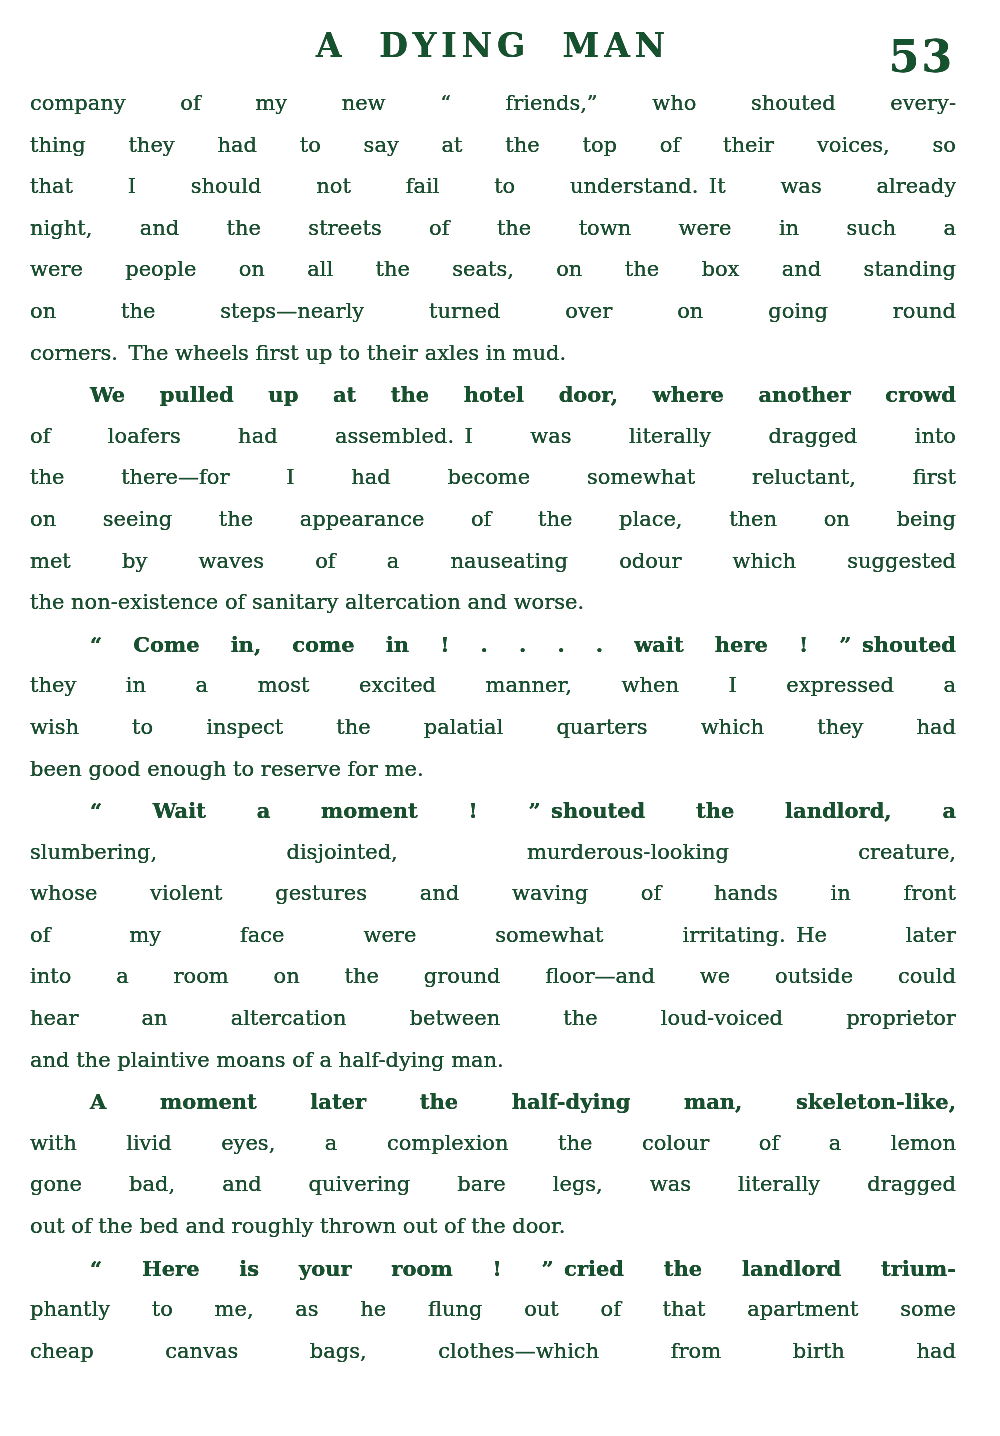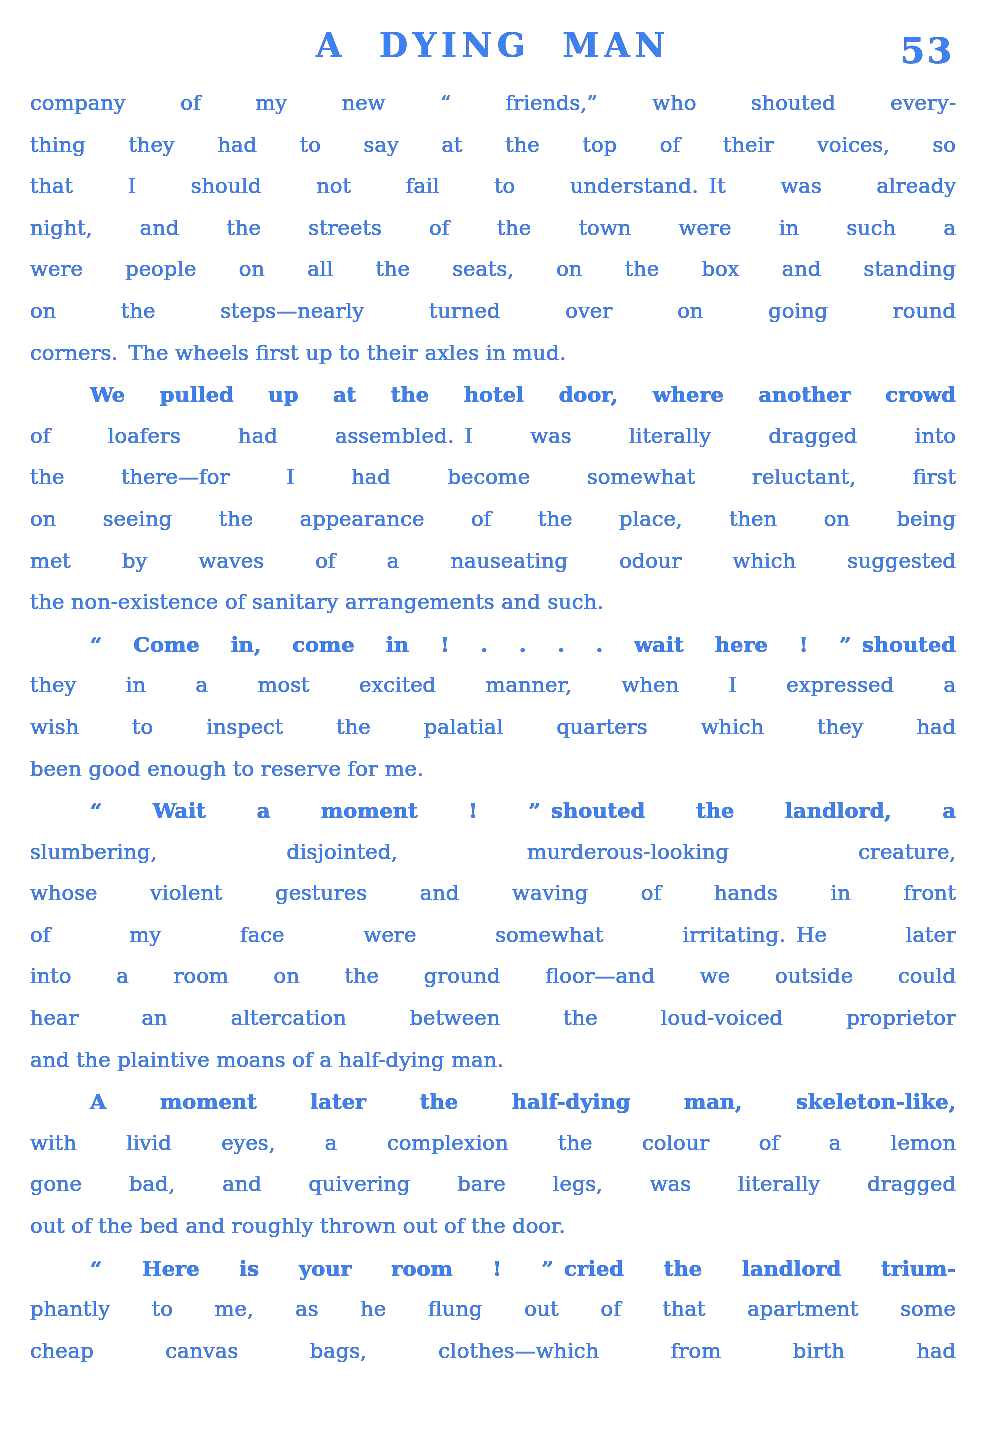--- a/index.html
+++ b/index.html
@@ -7,43 +7,43 @@
     padding: 0;
     background: #ffffff;
   }
   .page {
     position: relative;
     width: 1000px;
     height: 1436px;
     box-sizing: border-box;
     padding: 24px 44px 0 30px;
     background: #ffffff;
-    color: #3b82f6;
+    color: #14532d;
     font-family: "DejaVu Serif", serif;
     overflow: hidden;
   }
   .hdr {
     position: relative;
     height: 46px;
   }
   .title {
     text-align: center;
     font-weight: bold;
     font-size: 33px;
     letter-spacing: 5px;
     word-spacing: 16px;
     line-height: 44px;
     text-shadow: 0 0 0.5px #000;
   }
   .pagenum {
     position: absolute;
     right: 2px;
-    top: 4px;
+    top: 11px;
     font-weight: bold;
-    font-size: 36px;
+    font-size: 44px;
     letter-spacing: 2px;
     line-height: 44px;
     text-shadow: 0 0 0.5px #000;
   }
   .body {
     margin-top: 13px;
     font-size: 21px;
     line-height: 41.6px;
     text-shadow: 0 0 0.45px #000;
   }
@@ -75,21 +75,21 @@
       <div class="line">that I should not fail to understand. It was already</div>
       <div class="line">night, and the streets of the town were in such a</div>
       <div class="line">were people on all the seats, on the box and standing</div>
       <div class="line">on the steps—nearly turned over on going round</div>
       <div class="line last">corners. The wheels first up to their axles in mud.</div>
       <div class="line indent">We pulled up at the hotel door, where another crowd</div>
       <div class="line">of loafers had assembled. I was literally dragged into</div>
       <div class="line">the there—for I had become somewhat reluctant, first</div>
       <div class="line">on seeing the appearance of the place, then on being</div>
       <div class="line">met by waves of a nauseating odour which suggested</div>
-      <div class="line last">the non-existence of sanitary arrangements and such.</div>
+      <div class="line last">the non-existence of sanitary altercation and worse.</div>
       <div class="line indent">“ Come in, come in ! . . . . wait here ! ” shouted</div>
       <div class="line">they in a most excited manner, when I expressed a</div>
       <div class="line">wish to inspect the palatial quarters which they had</div>
       <div class="line last">been good enough to reserve for me.</div>
       <div class="line indent">“ Wait a moment ! ” shouted the landlord, a</div>
       <div class="line">slumbering, disjointed, murderous-looking creature,</div>
       <div class="line">whose violent gestures and waving of hands in front</div>
       <div class="line">of my face were somewhat irritating. He later</div>
       <div class="line">into a room on the ground floor—and we outside could</div>
       <div class="line">hear an altercation between the loud-voiced proprietor</div>

